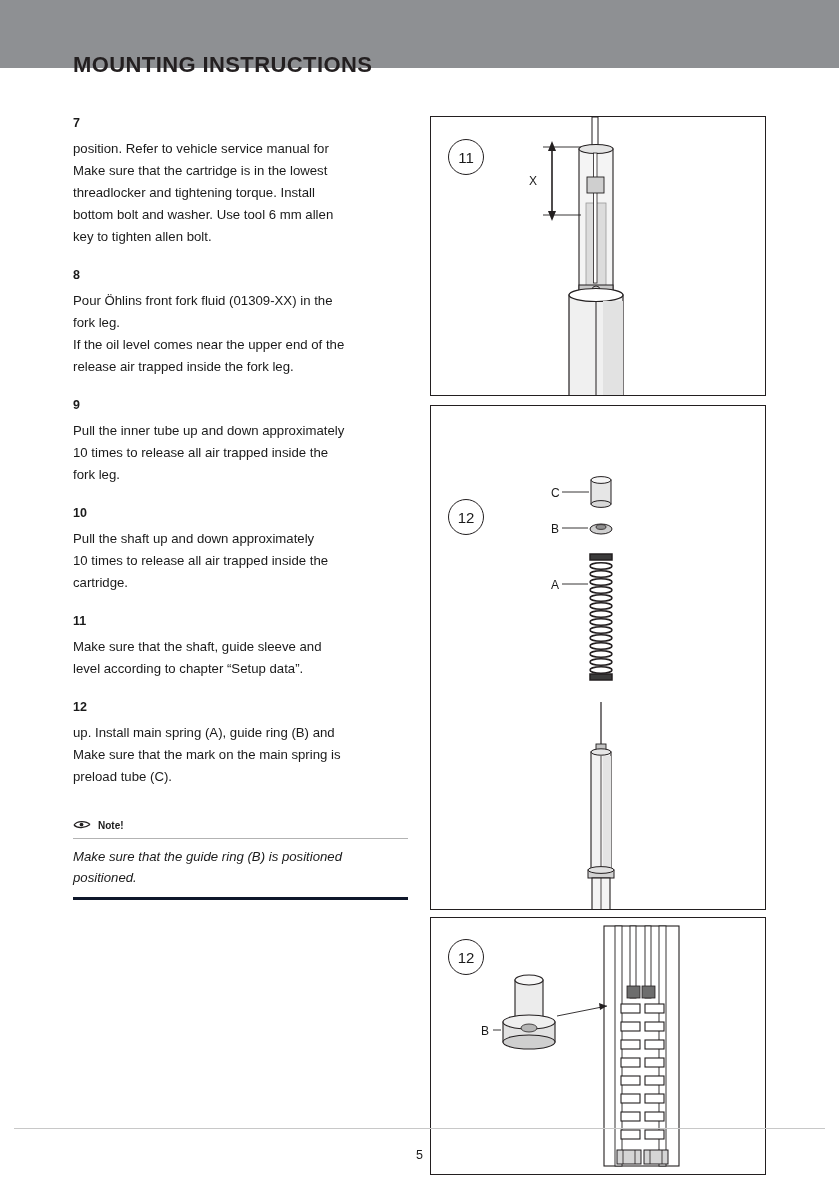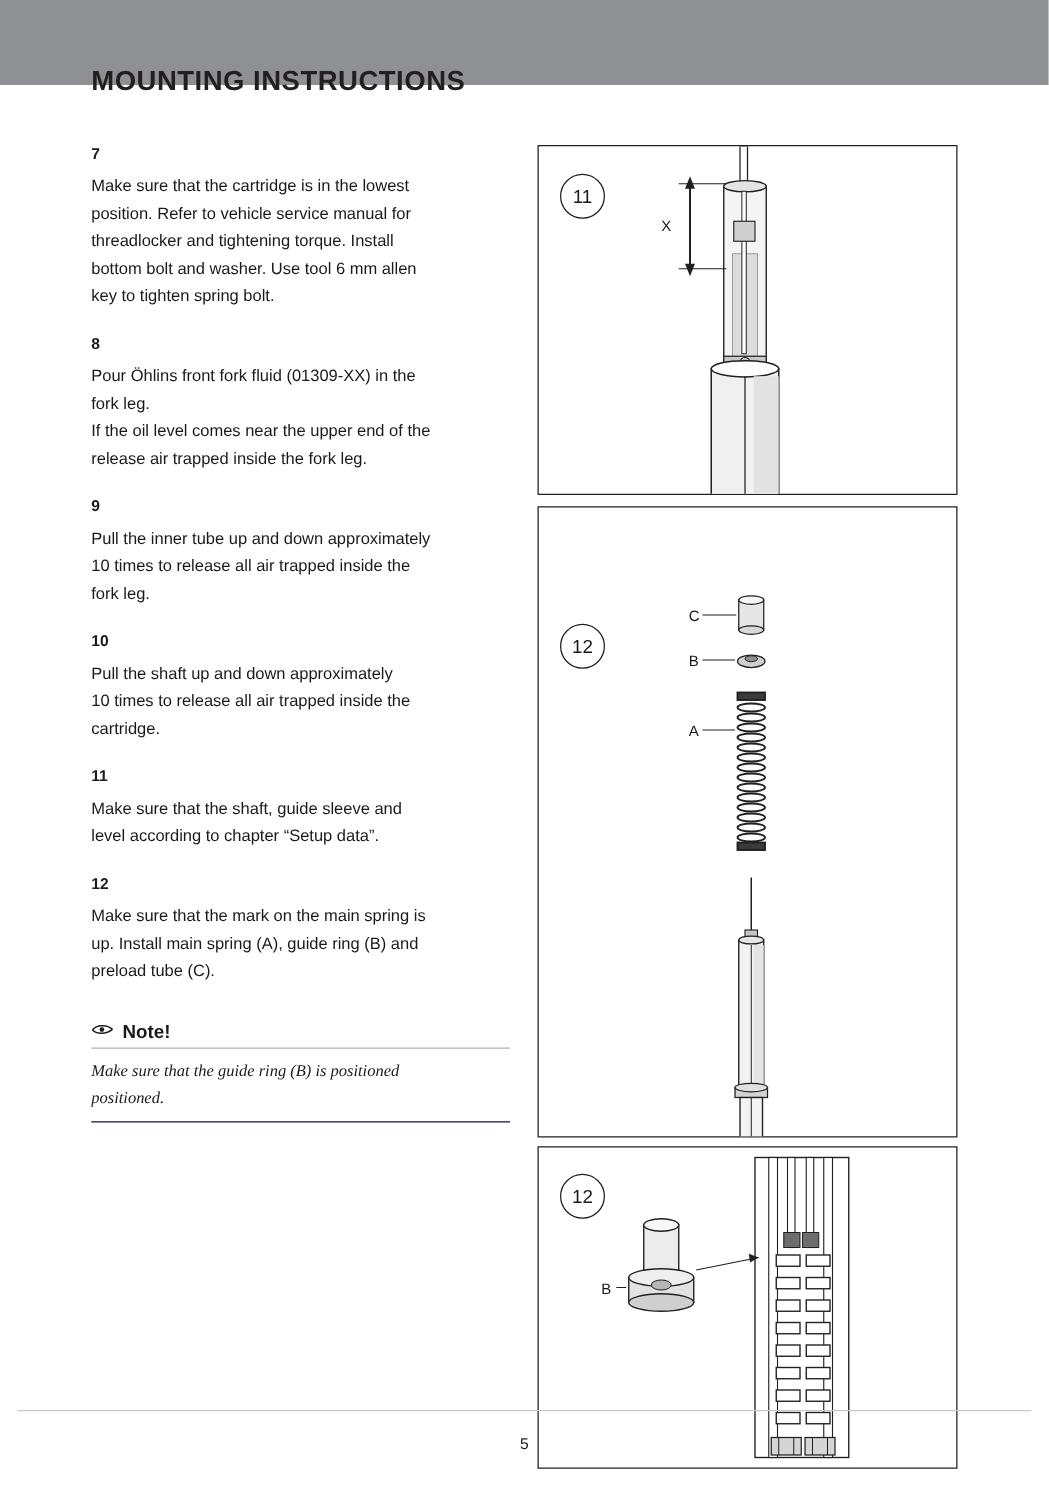--- a/index.html
+++ b/index.html
@@ -70,31 +70,30 @@
   }
   .note-head {
     display: flex;
     align-items: center;
     gap: 7px;
     border-bottom: 1px solid #b3b3b3;
     padding-bottom: 4px;
   }
   .note-eye { display: block; }
   .note-title {
-    font-size: 15px;
+    font-size: 10px;
     font-weight: bold;
   }
   .note-text {
     font-style: italic;
     font-size: 13.2px;
     line-height: 21px;
     padding-top: 7px;
-    border-bottom: 1px solid #0f172a;
+    border-bottom: 3px solid #0f172a;
     padding-bottom: 9px;
-    font-family: Liberation Serif, serif;
   }
   .note-text .ln { display: block; }
 
   
   .fig {
     position: absolute;
     border: 1px solid #231f20;
     background: #ffffff;
     overflow: hidden;
   }
@@ -141,25 +140,25 @@
 <div class="header-band"></div>
 <div class="page-title">MOUNTING INSTRUCTIONS</div>
 
 <div class="content">
 
   <div class="text-col">
 
     <div class="step">
       <p class="step-num">7</p>
       <p class="step-body">
+        <span class="ln">position. Refer to vehicle service manual for</span>
         <span class="ln">Make sure that the cartridge is in the lowest</span>
-        <span class="ln">position. Refer to vehicle service manual for</span>
         <span class="ln">threadlocker and tightening torque. Install</span>
         <span class="ln">bottom bolt and washer. Use tool 6 mm allen</span>
-        <span class="ln">key to tighten spring bolt.</span>
+        <span class="ln">key to tighten allen bolt.</span>
       </p>
     </div>
 
     <div class="step">
       <p class="step-num">8</p>
       <p class="step-body">
         <span class="ln">Pour Öhlins front fork fluid (01309-XX) in the</span>
         <span class="ln">fork leg.</span>
         <span class="ln">If the oil level comes near the upper end of the</span>
         <span class="ln">release air trapped inside the fork leg.</span>
@@ -188,22 +187,22 @@
       <p class="step-num">11</p>
       <p class="step-body">
         <span class="ln">Make sure that the shaft, guide sleeve and</span>
         <span class="ln">level according to chapter “Setup data”.</span>
       </p>
     </div>
 
     <div class="step">
       <p class="step-num">12</p>
       <p class="step-body">
+        <span class="ln">up. Install main spring (A), guide ring (B) and</span>
         <span class="ln">Make sure that the mark on the main spring is</span>
-        <span class="ln">up. Install main spring (A), guide ring (B) and</span>
         <span class="ln">preload tube (C).</span>
       </p>
     </div>
 
     <div class="note-wrap">
       <div class="note-head">
         <span class="note-eye">
           <svg width="18" height="11" viewBox="0 0 18 11">
             <path d="M1 6 C4 1.5 13 1.5 17 5.5" fill="none" stroke="#231f20" stroke-width="1.2"></path>
             <path d="M1 6 C4 9.5 12 9.5 17 5.5" fill="none" stroke="#231f20" stroke-width="1.2"></path>

